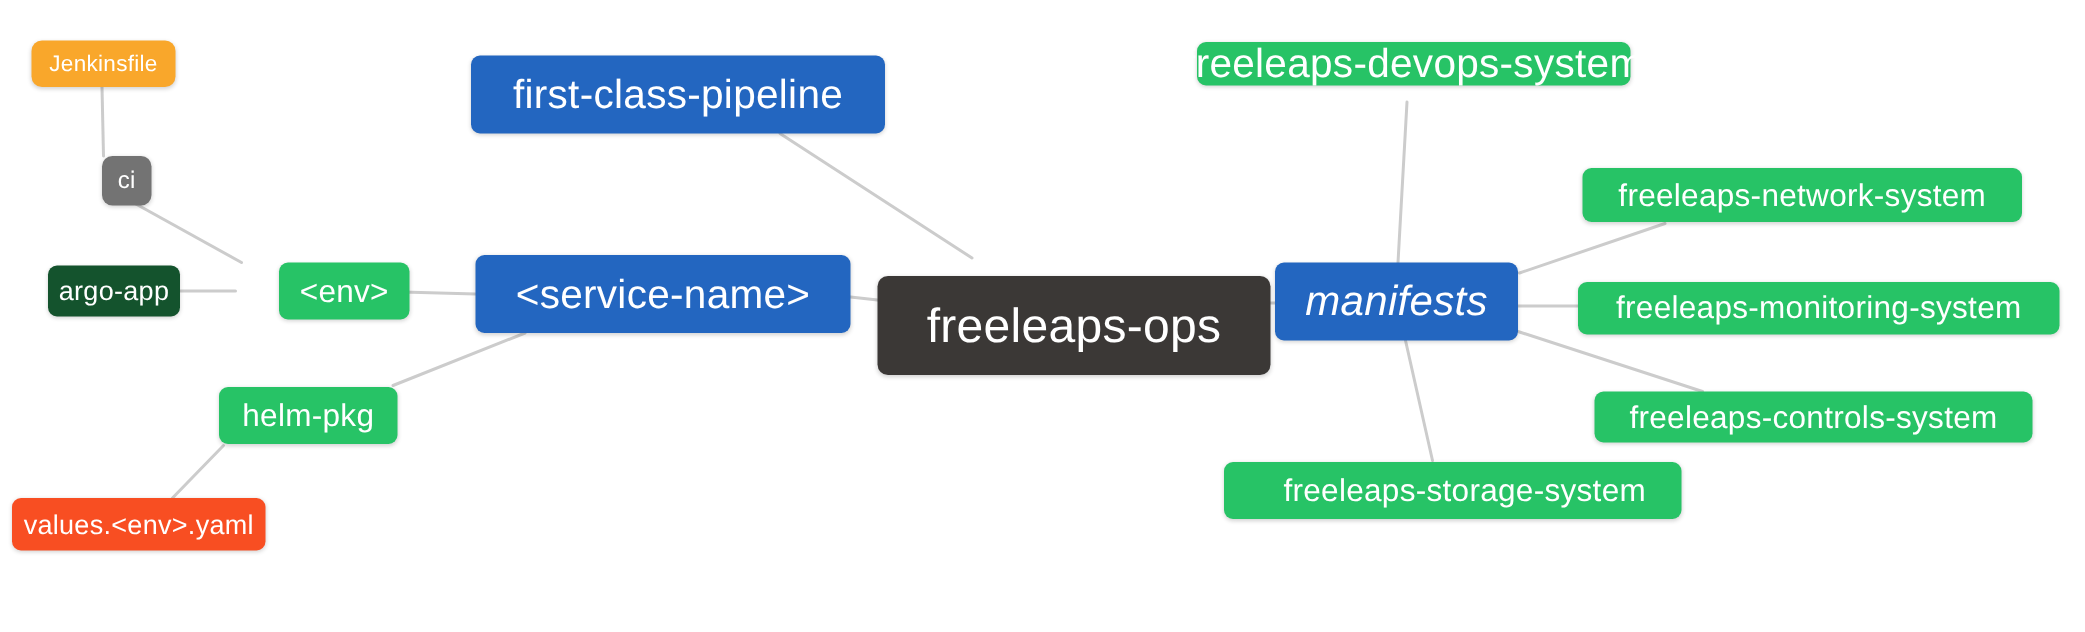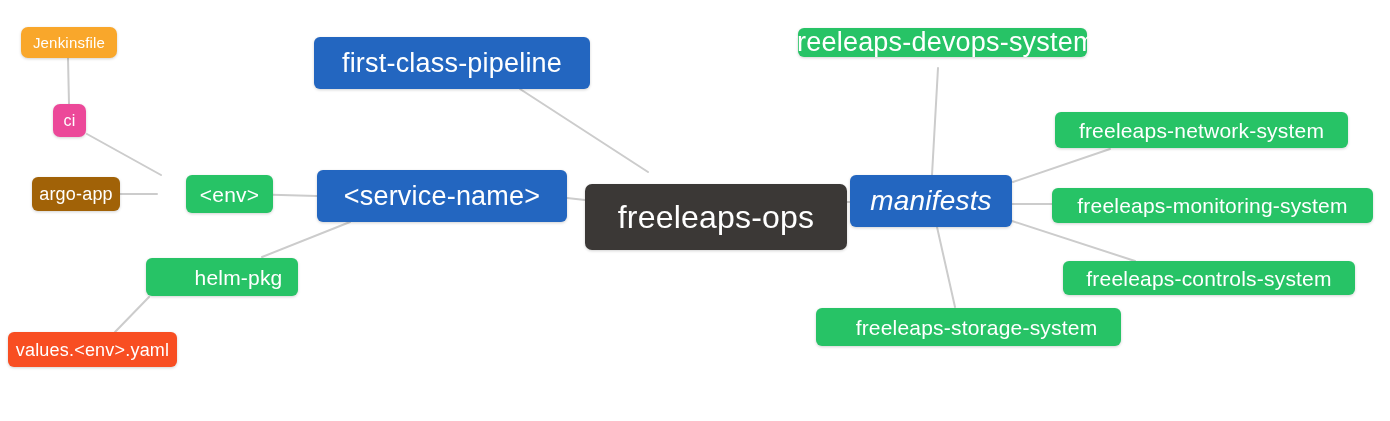--- a/index.html
+++ b/index.html
@@ -39,21 +39,21 @@
     white-space: nowrap;
     cursor: pointer;
     line-height: 1;
     letter-spacing: 0.2px;
   }
   
   .n-jenkinsfile   { left: 21px;  top: 27px;  width: 96px;  height: 31px; font-size: 15px; border-radius: 7px; text-align: center; }
   .n-ci            { left: 53px;  top: 104px; width: 33px;  height: 33px; font-size: 16px; border-radius: 7px; }
   .n-argo-app      { left: 32px;  top: 177px; width: 88px;  height: 34px; font-size: 18px; }
   .n-env           { left: 157px; top: 175px; width: 87px;  height: 38px; font-size: 21px; }
-  .n-helm-pkg      { left: 146px; top: 258px; width: 119px; height: 38px; font-size: 21px; padding-left: 33px; }
+  .n-helm-pkg      { left: 146px; top: 258px; width: 119px; height: 38px; font-size: 21px; }
   .n-values        { left: 8px;   top: 332px; width: 169px; height: 35px; font-size: 18px; }
   .n-pipeline      { left: 314px; top: 37px;  width: 276px; height: 52px; font-size: 27px; }
   .n-service-name  { left: 317px; top: 170px; width: 250px; height: 52px; font-size: 27px; }
   .n-ops           { left: 585px; top: 172px; width: 262px; height: 66px; font-size: 32px; border-radius: 7px; }
   .n-manifests     { left: 850px; top: 175px; width: 162px; height: 52px; font-size: 28px; }
   .n-devops        { left: 798px; top: 28px;  width: 289px; height: 29px; font-size: 27px; }
   .n-network       { left: 1055px;top: 112px; width: 293px; height: 36px; font-size: 21px; }
   .n-monitoring    { left: 1052px;top: 188px; width: 321px; height: 35px; font-size: 21px; }
   .n-controls      { left: 1063px;top: 261px; width: 292px; height: 34px; font-size: 21px; }
   .n-storage       { left: 816px; top: 308px; width: 289px; height: 38px; font-size: 21px; }
@@ -74,22 +74,22 @@
     <line x1="567" y1="198" x2="585" y2="200"></line>
     <line x1="845" y1="202" x2="852" y2="202"></line>
     <line x1="938" y1="68" x2="932" y2="175"></line>
     <line x1="1013" y1="182" x2="1110" y2="149"></line>
     <line x1="1012" y1="204" x2="1052" y2="204"></line>
     <line x1="1012" y1="221" x2="1135" y2="261"></line>
     <line x1="937" y1="227" x2="955" y2="307"></line>
   </svg>
 
   <div class="node n-jenkinsfile" style="background: rgb(249, 167, 43);">Jenkinsfile</div>
-  <div class="node n-ci" style="background: #ec4899;">ci</div>
-  <div class="node n-argo-app" style="background: #a16207;">argo-app</div>
+  <div class="node n-ci" style="background: #737373; margin-left: 15px;">ci</div>
+  <div class="node n-argo-app" style="background: #14532d;">argo-app</div>
   <div class="node n-env" style="background: rgb(39, 195, 102); margin-left: 29px;">&lt;env&gt;</div>
   <div class="node n-helm-pkg" style="background: rgb(39, 195, 102);">helm-pkg</div>
   <div class="node n-values" style="background: rgb(248, 78, 34);">values.&lt;env&gt;.yaml</div>
   <div class="node n-pipeline" style="background: rgb(35, 102, 192);">first-class-pipeline</div>
   <div class="node n-service-name" style="background: rgb(35, 102, 192);">&lt;service-name&gt;</div>
   <div class="node n-ops" style="background: rgb(59, 56, 54); margin-top: 12px;">freeleaps-ops</div>
   <div class="node n-manifests" style="background: rgb(35, 102, 192); font-style: italic;">manifests</div>
   <div class="node n-devops" style="background: rgb(39, 195, 102);">freeleaps-devops-system</div>
   <div class="node n-network" style="background: rgb(39, 195, 102);">freeleaps-network-system</div>
   <div class="node n-monitoring" style="background: rgb(39, 195, 102);">freeleaps-monitoring-system</div>

